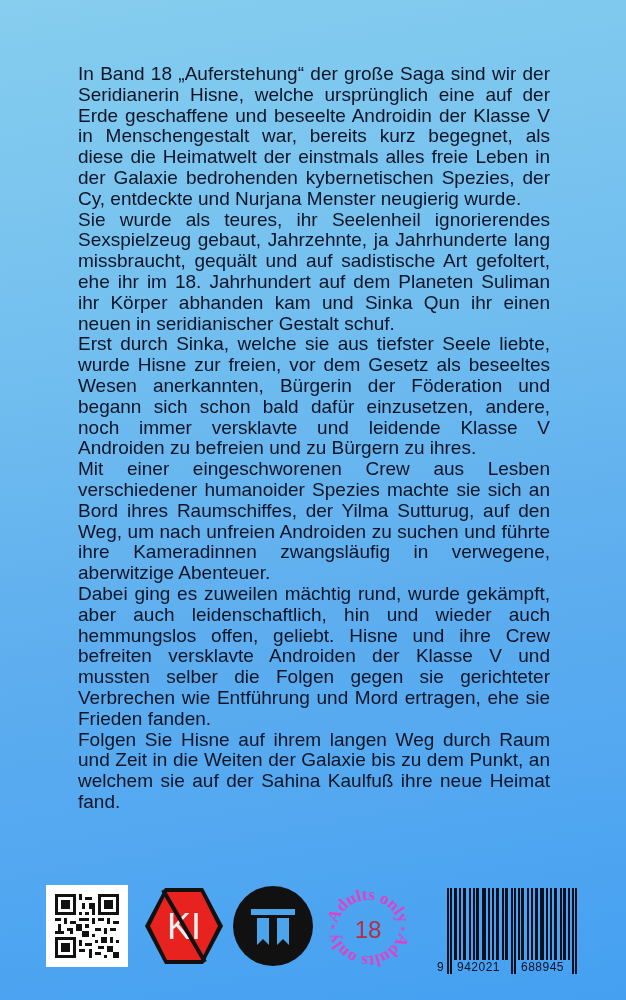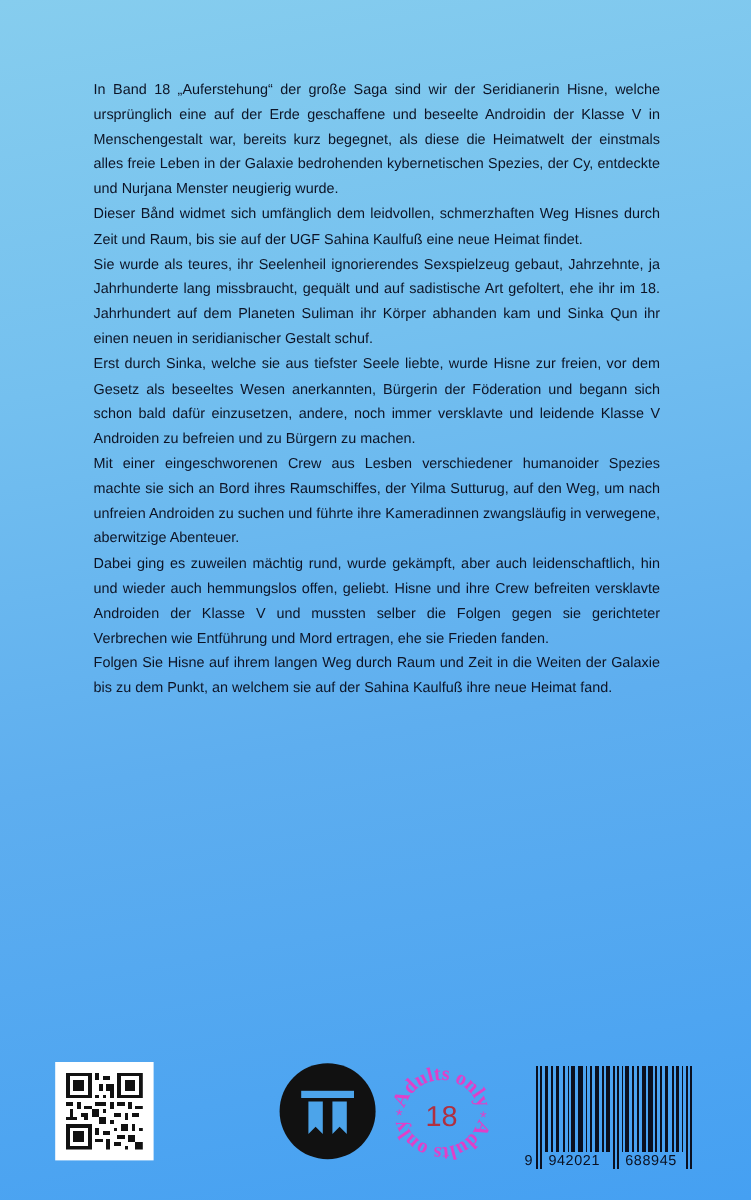--- a/index.html
+++ b/index.html
@@ -3,21 +3,21 @@
   <meta charset="utf-8">
   <style>
     html, body { margin: 0; padding: 0; }
     body {
       width: 626px; height: 1000px; overflow: hidden; position: relative;
       background: linear-gradient(170deg, #86cdee 0%, #74c0ef 30%, #5eaeef 60%, #45a0f2 100%);
       font-family: "Liberation Sans", sans-serif;
     }
     .blurb {
       position: absolute; left: 78px; top: 64px; width: 472px;
-      color: #0d1426; font-size: 12px; line-height: 20.8px;
+      color: #0d1426; font-size: 19px; line-height: 20.8px;
       text-align: justify;
     }
     .blurb p { margin: 0; }
     .badges { position: absolute; left: 0; top: 0; width: 626px; height: 1000px; }
     .qr {
       position: absolute; left: 46px; top: 885px; width: 82px; height: 82px;
       background: #fff;
     }
     .qr svg { position: absolute; left: 9px; top: 9px; }
     .ki { position: absolute; left: 143px; top: 884px; width: 82px; height: 84px; }
@@ -31,23 +31,22 @@
       font-family: "Liberation Sans", sans-serif; font-size: 12px; color: #0a1020;
       letter-spacing: 0.5px;
     }
     .barcode-digits span { position: absolute; top: 0; }
   </style>
 </head>
 <body>
 
 <div class="blurb">
   <p>In Band 18 „Auferstehung“ der große Saga sind wir der Seridianerin Hisne, welche ursprünglich eine auf der Erde geschaffene und beseelte Androidin der Klasse V in Menschengestalt war, bereits kurz begegnet, als diese die Heimatwelt der einstmals alles freie Leben in der Galaxie bedrohenden kybernetischen Spezies, der Cy, entdeckte und Nurjana Menster neugierig wurde.</p>
-  <p>Dieser Bånd widmet sich umfänglich dem leidvollen, schmerzhaften Weg Hisnes durch Zeit und Raum, bis sie auf der UGF Sahina Kaulfuß eine neue Heimat findet.</p>
   <p>Sie wurde als teures, ihr Seelenheil ignorierendes Sexspielzeug gebaut, Jahrzehnte, ja Jahrhunderte lang missbraucht, gequält und auf sadistische Art gefoltert, ehe ihr im 18. Jahrhundert auf dem Planeten Suliman ihr Körper abhanden kam und Sinka Qun ihr einen neuen in seridianischer Gestalt schuf.</p>
-  <p>Erst durch Sinka, welche sie aus tiefster Seele liebte, wurde Hisne zur freien, vor dem Gesetz als beseeltes Wesen anerkannten, Bürgerin der Föderation und begann sich schon bald dafür einzusetzen, andere, noch immer versklavte und leidende Klasse V Androiden zu befreien und zu Bürgern zu machen.</p>
+  <p>Erst durch Sinka, welche sie aus tiefster Seele liebte, wurde Hisne zur freien, vor dem Gesetz als beseeltes Wesen anerkannten, Bürgerin der Föderation und begann sich schon bald dafür einzusetzen, andere, noch immer versklavte und leidende Klasse V Androiden zu befreien und zu Bürgern zu ihres.</p>
   <p>Mit einer eingeschworenen Crew aus Lesben verschiedener humanoider Spezies machte sie sich an Bord ihres Raumschiffes, der Yilma Sutturug, auf den Weg, um nach unfreien Androiden zu suchen und führte ihre Kameradinnen zwangsläufig in verwegene, aberwitzige Abenteuer.</p>
   <p>Dabei ging es zuweilen mächtig rund, wurde gekämpft, aber auch leidenschaftlich, hin und wieder auch hemmungslos offen, geliebt. Hisne und ihre Crew befreiten versklavte Androiden der Klasse V und mussten selber die Folgen gegen sie gerichteter Verbrechen wie Entführung und Mord ertragen, ehe sie Frieden fanden.</p>
   <p>Folgen Sie Hisne auf ihrem langen Weg durch Raum und Zeit in die Weiten der Galaxie bis zu dem Punkt, an welchem sie auf der Sahina Kaulfuß ihre neue Heimat fand.</p>
 </div>
 
 <div class="badges">
 
   <div class="qr">
     <svg width="64" height="64" viewBox="0 0 21 21" shape-rendering="crispEdges">
       <rect x="0" y="0" width="7" height="7" fill="#111"></rect>
@@ -96,20 +95,28 @@
           <rect x="17" y="17" width="2" height="2"></rect>
         <rect x="8" y="18" width="2" height="1"></rect>
           <rect x="11" y="18" width="1" height="3"></rect>
           <rect x="13" y="19" width="2" height="1"></rect>
           <rect x="16" y="20" width="1" height="1"></rect>
           <rect x="19" y="19" width="2" height="2"></rect>
       </g>
     </svg>
   </div>
 
+  <div class="ki">
+    <svg width="82" height="84" viewBox="0 0 82 84">
+      <polygon points="22,4 60,4 80,42 60,80 22,80 2,42" fill="#111"></polygon>
+      <polygon points="24,8 58,8 75,42 58,76 24,76 7,42" fill="#e8231f"></polygon>
+      <text x="41" y="55" text-anchor="middle" font-family="Liberation Sans, sans-serif" font-size="36" fill="#f2f2f2">KI</text>
+      <line x1="20" y1="6" x2="62" y2="78" stroke="#111" stroke-width="4"></line>
+    </svg>
+  </div>
 
   <div class="logo-t">
     <svg width="82" height="82" viewBox="0 0 82 82">
       <circle cx="41" cy="41" r="40" fill="#111"></circle>
       <rect x="19" y="24" width="44" height="6" fill="#4ca4ea"></rect>
       <polygon points="25,33 37,33 37,60 31,54 25,60" fill="#4ca4ea"></polygon>
       <polygon points="45,33 57,33 57,60 51,54 45,60" fill="#4ca4ea"></polygon>
     </svg>
   </div>
 

